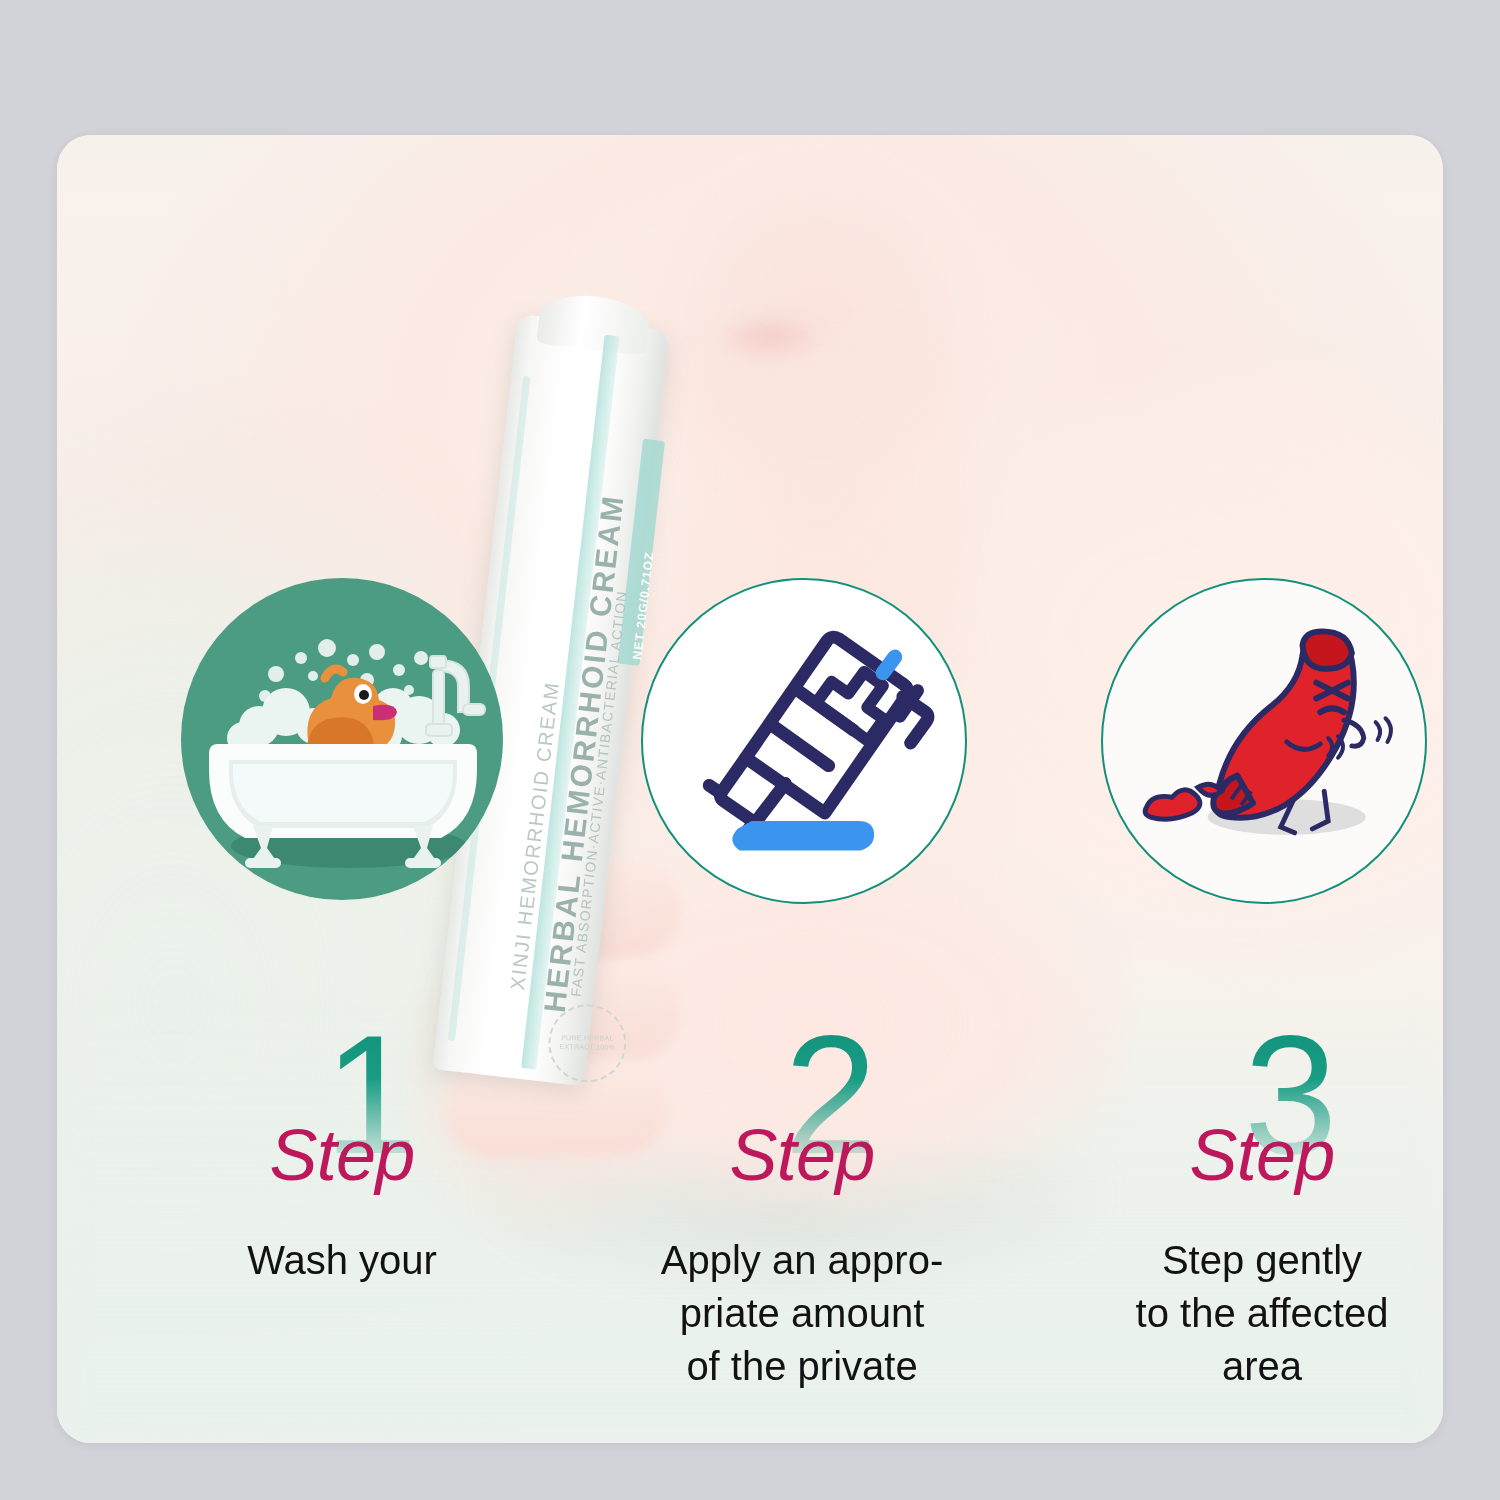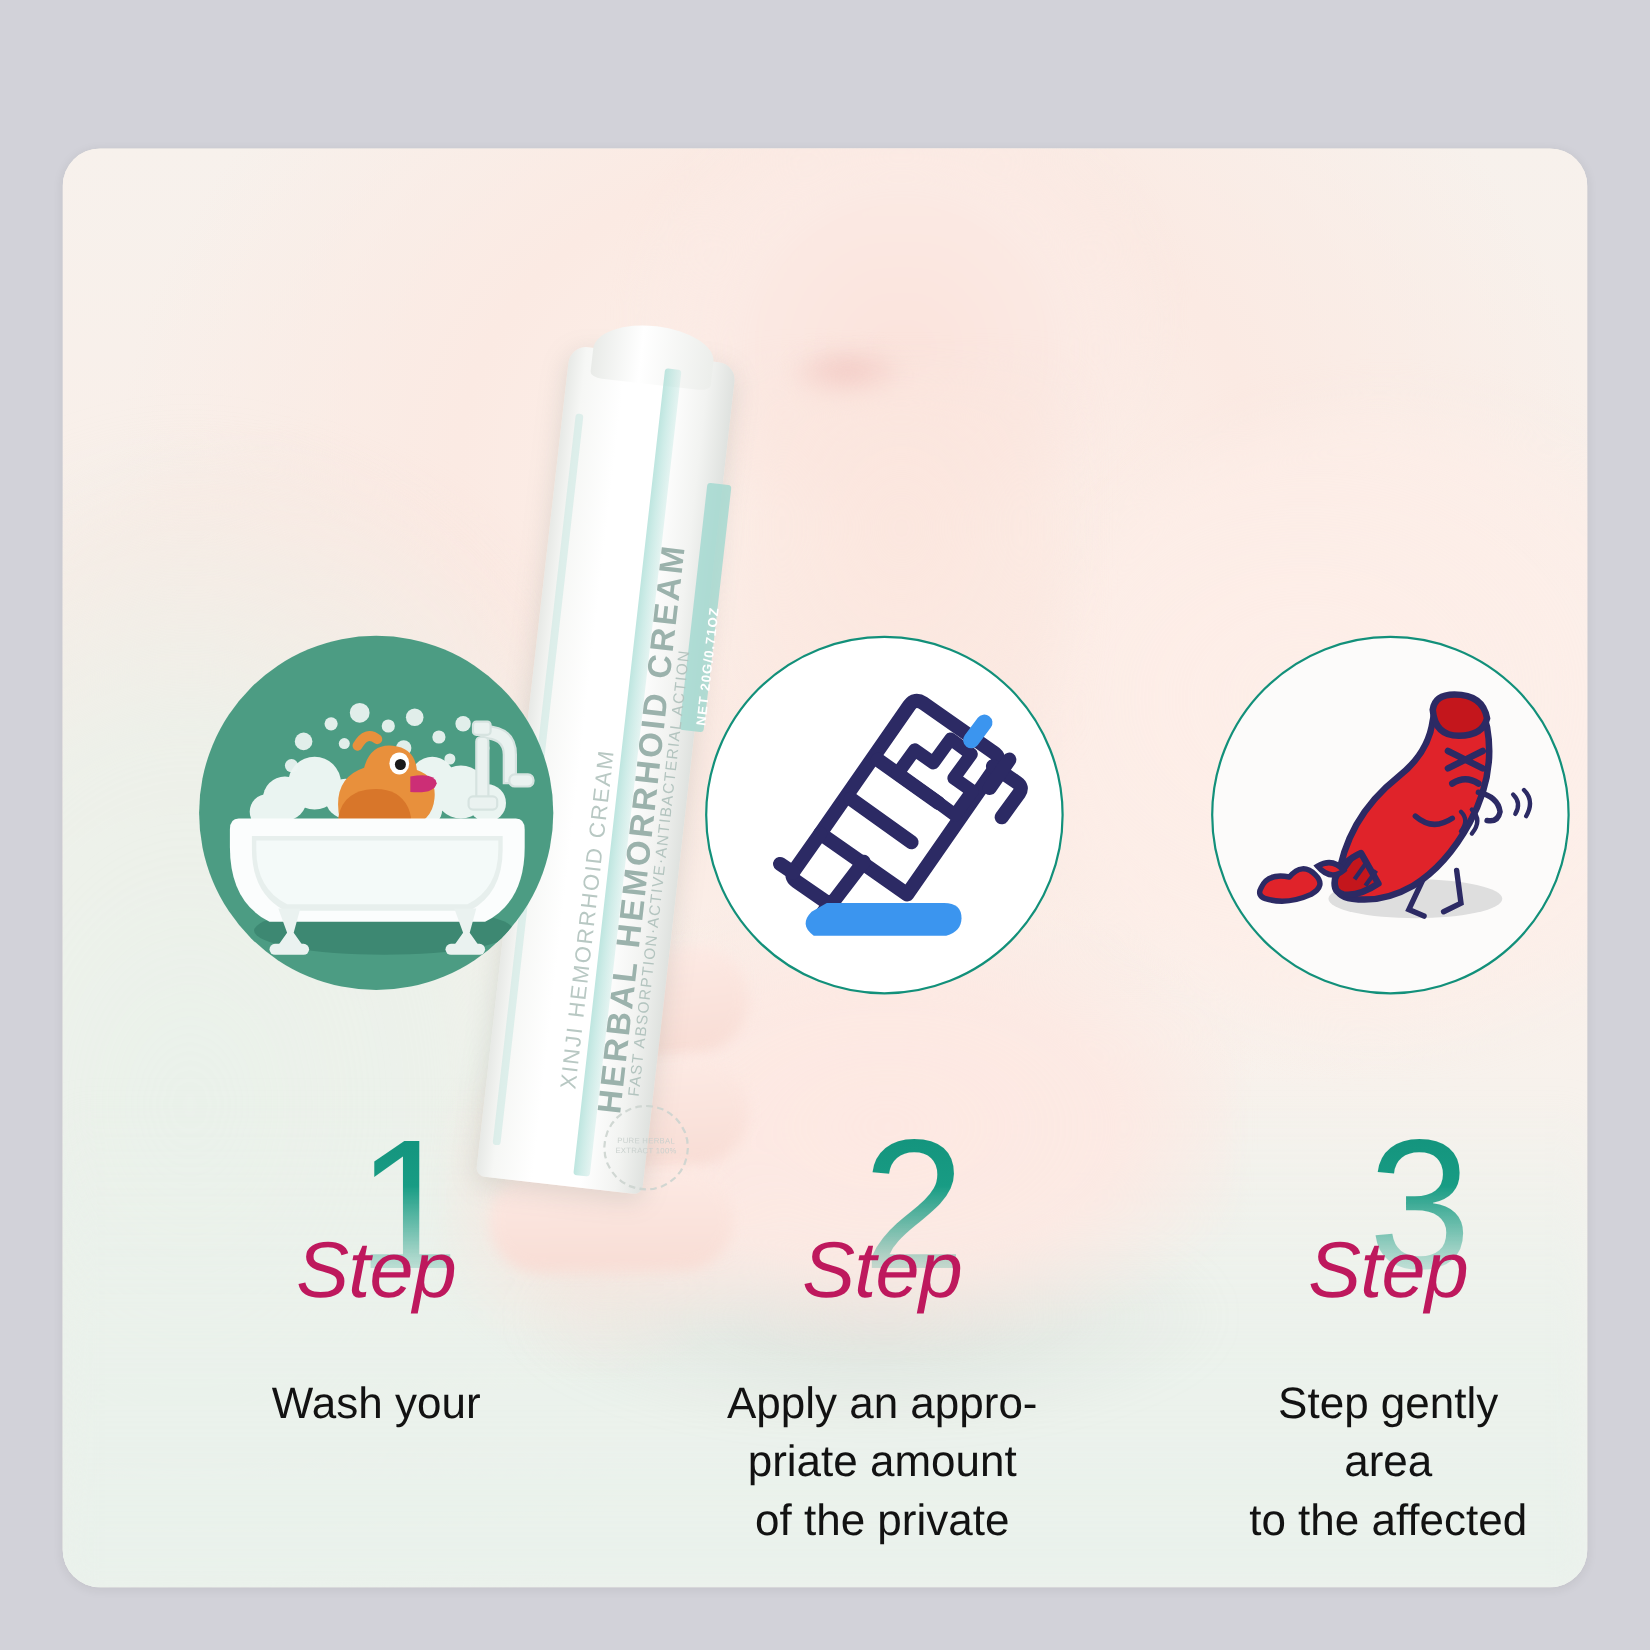--- a/index.html
+++ b/index.html
@@ -310,21 +310,21 @@
     transform: translateX(-50%);
     font-size: 72px;
     font-style: italic;
     font-weight: 400;
     color: #be185d;
     line-height: 1;
     letter-spacing: -0.01em;
   }
   .step-desc {
     position: relative;
-    margin-top: 30px;
+    margin-top: 14px;
     font-size: 40px;
     line-height: 1.32;
     color: #121212;
     font-weight: 400;
   }
   .step-desc span { display: block; }
 </style>
 </head>
 <body>
 
@@ -497,21 +497,21 @@
       </div>
     </div>
 
     <div class="step" id="step-3">
       <div class="step-head">
         <div class="step-num">3</div>
         <div class="step-word">Step</div>
       </div>
       <div class="step-desc">
         <span>Step gently</span>
+        <span>to the affected</span>
         <span>area</span>
-        <span>to the affected</span>
       </div>
     </div>
 
   </div>
 
 
 </div>
 
 </body></html>

